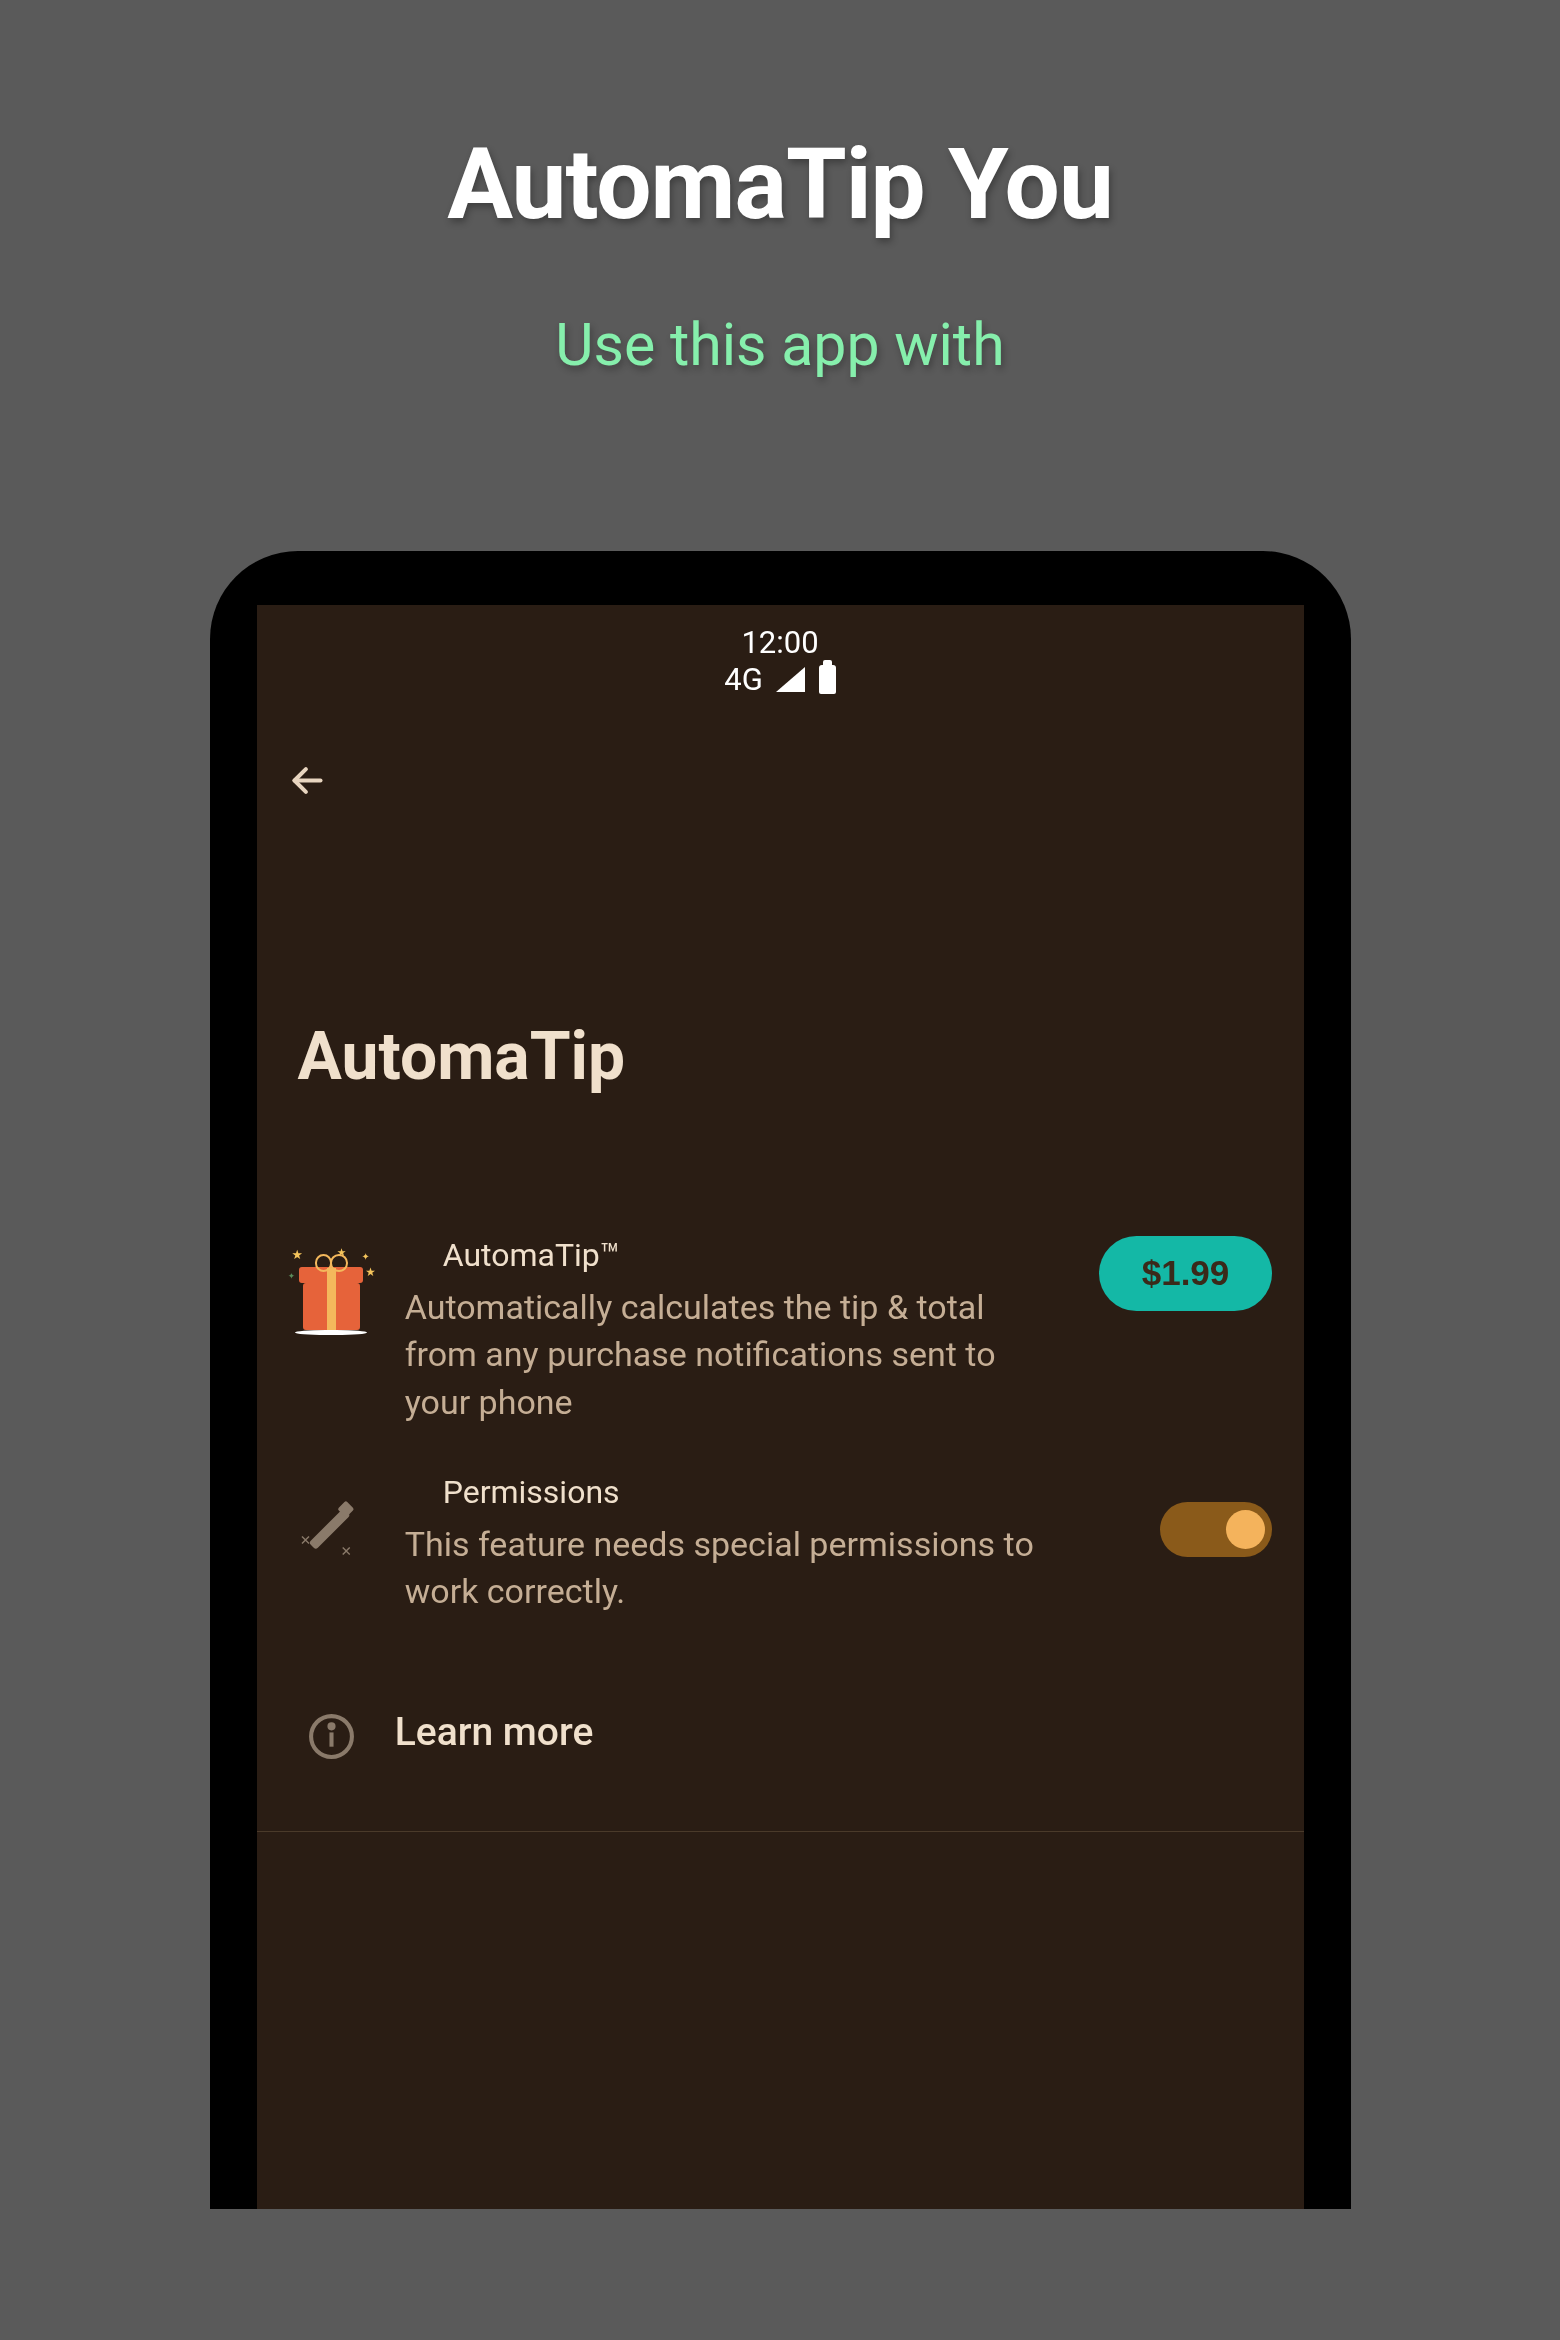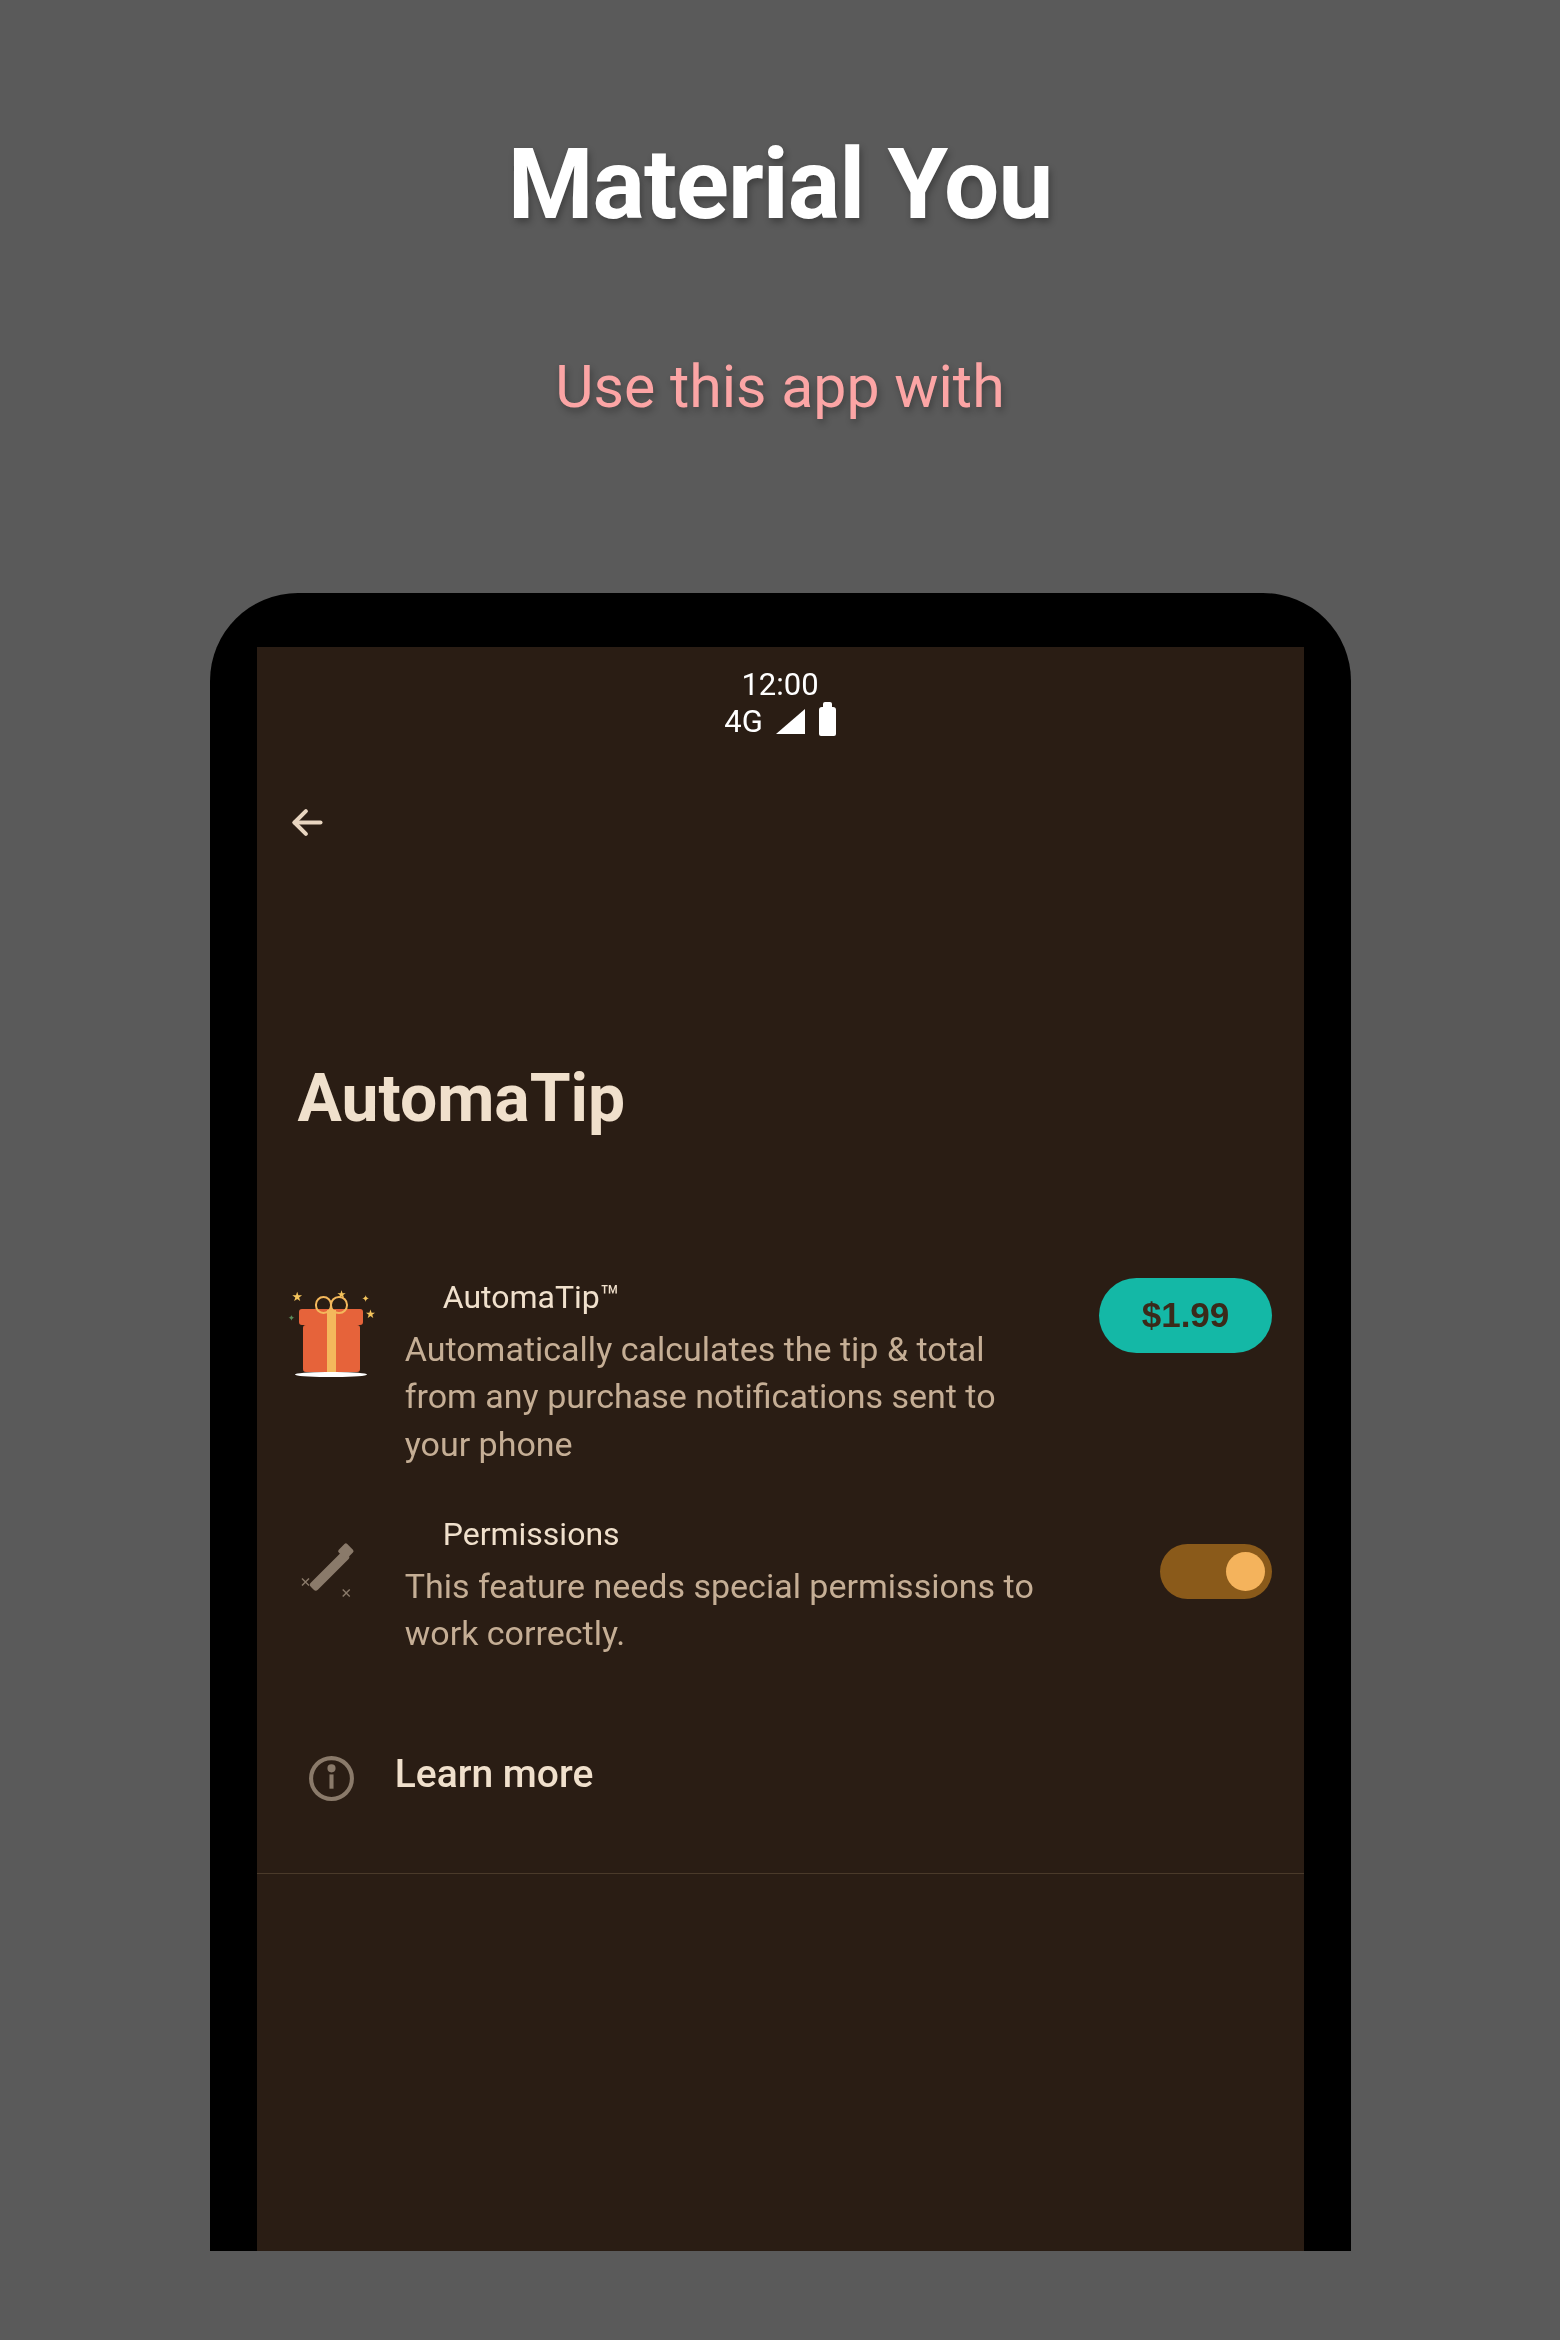--- a/index.html
+++ b/index.html
@@ -19,24 +19,24 @@
       text-align: center;
       color: #ffffff;
       font-size: 98px;
       font-weight: 700;
       margin-top: 127px;
       text-shadow: 2px 3.9px 7.8px rgba(0,0,0,0.3);
       letter-spacing: -1px;
     }
     .promo-subtitle {
       text-align: center;
-      color: #fca5a5;
+      color: #86efac;
       font-size: 59px;
       font-weight: 400;
-      margin-top: 105px;
+      margin-top: 63px;
       line-height: 1.35;
       text-shadow: 2px 3.9px 7.8px rgba(0,0,0,0.3);
     }
     .phone-frame {
       width: 1141px;
       height: 1658px;
       background: #000000;
       border-radius: 88px 88px 0 0;
       margin: 166px auto 0;
       padding: 54px 47px 0;
@@ -295,21 +295,21 @@
     .connect-title {
       color: #d4a060;
       font-size: 35px;
       font-weight: 500;
       padding-left: 117px;
     }
   </style>
 </head>
 <body>
 
-<div class="promo-title">Material You</div>
+<div class="promo-title">AutomaTip You</div>
 <div class="promo-subtitle">
   <span>Use this app with</span><br>
 </div>
 
 <div class="phone-frame">
   <div class="phone-screen">
 
     <div class="status-bar">
       <span>12:00</span>
       <div class="status-right">

